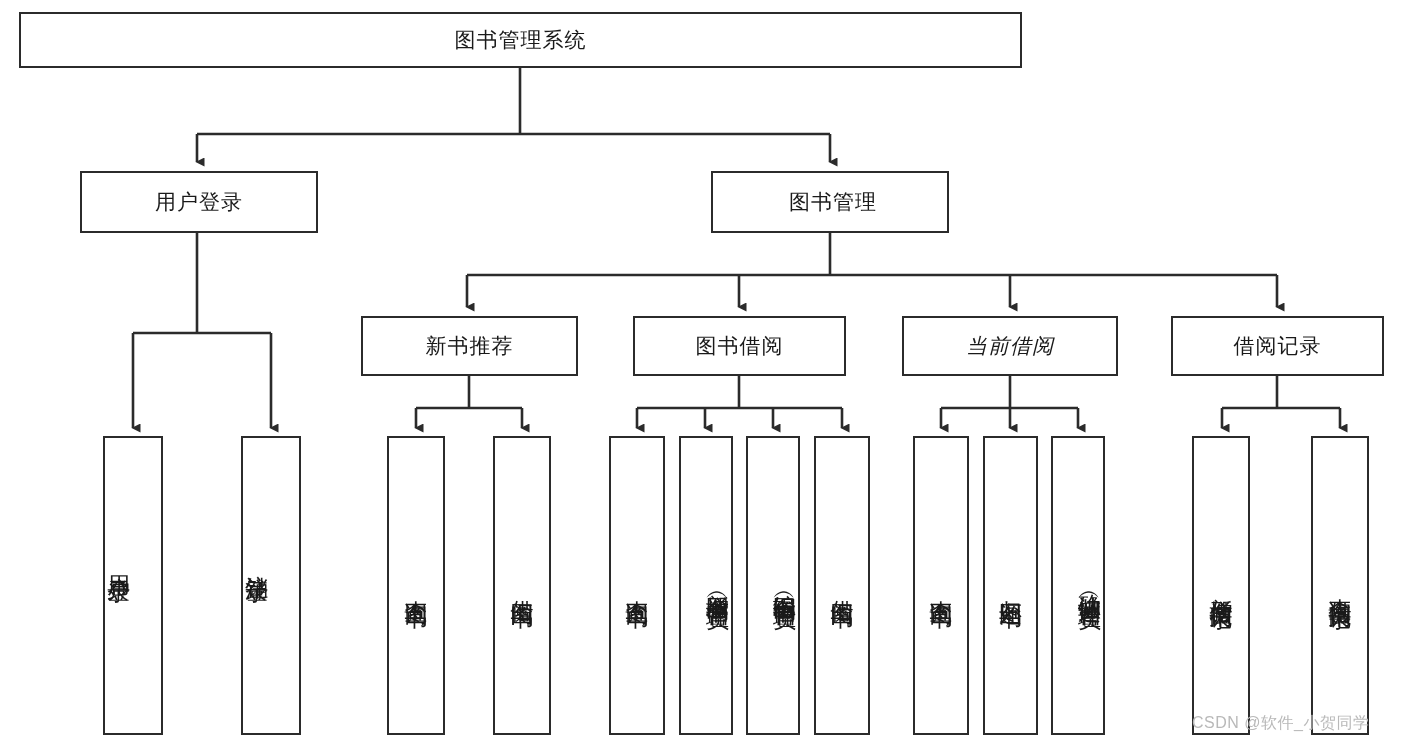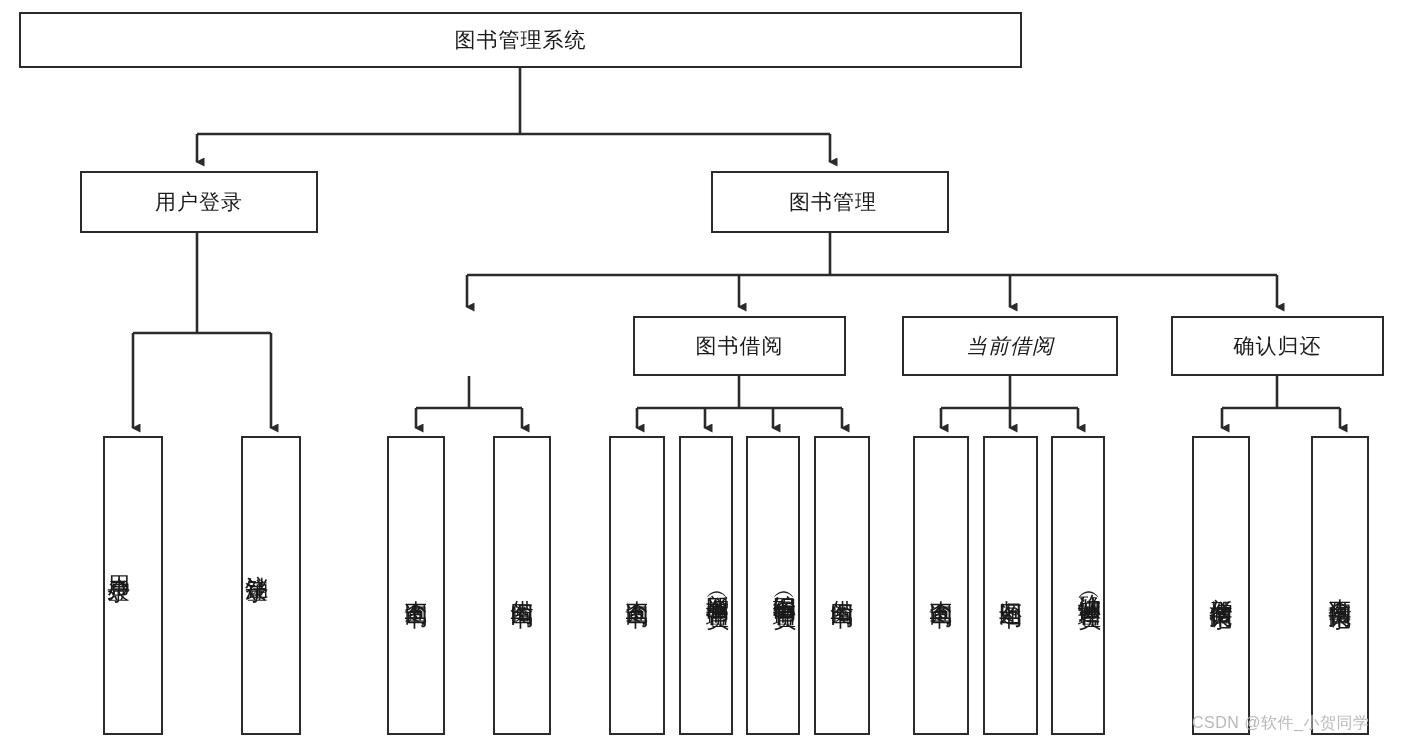--- a/index.html
+++ b/index.html
@@ -125,28 +125,31 @@
     <span>图书管理系统</span>
   </div>
 
   <div class="node h" style="left:80px; top:171px; width:238px; height:62px;">
     <span>用户登录</span>
   </div>
   <div class="node h" style="left:711px; top:171px; width:238px; height:62px;padding-left:6px;">
     <span>图书管理</span>
   </div>
 
+  <div class="node h" style="left:361px; top:316px; width:217px; height:60px;">
+    <span>新书推荐</span>
+  </div>
   <div class="node h" style="left:633px; top:316px; width:213px; height:60px;">
     <span>图书借阅</span>
   </div>
   <div class="node h" style="left:902px; top:316px; width:216px; height:60px;font-style:italic;">
     <span>当前借阅</span>
   </div>
   <div class="node h" style="left:1171px; top:316px; width:213px; height:60px;">
-    <span>确认归还</span>
+    <span>借阅记录</span>
   </div>
 
   <div class="node v bottomish" style="left:103px; top:436px; width:60px; height:299px;">
     <span>用户登录</span>
   </div>
   <div class="node v bottomish" style="left:241px; top:436px; width:60px; height:299px;">
     <span>注销登录</span>
   </div>
 
   <div class="node v" style="left:387px; top:436px; width:58px; height:299px;">

